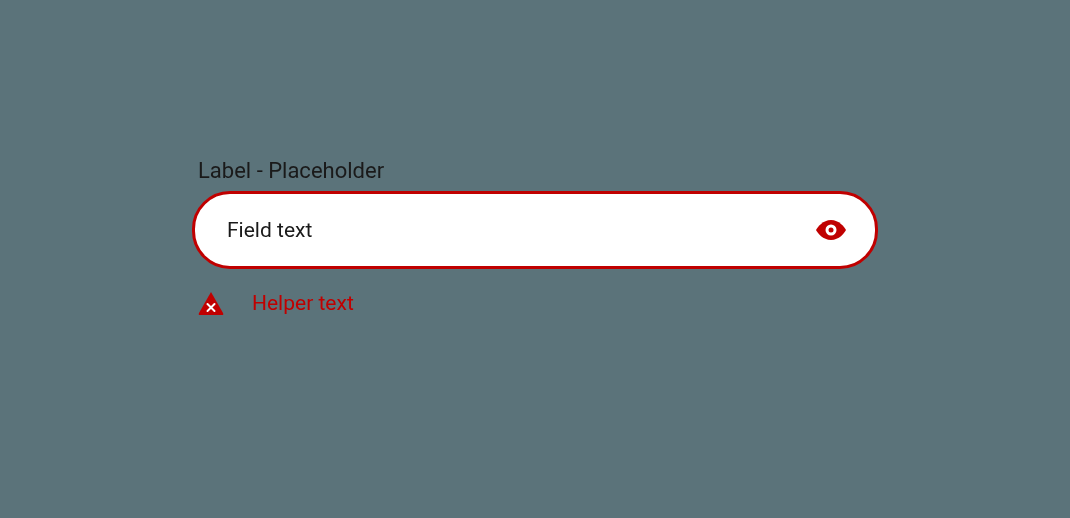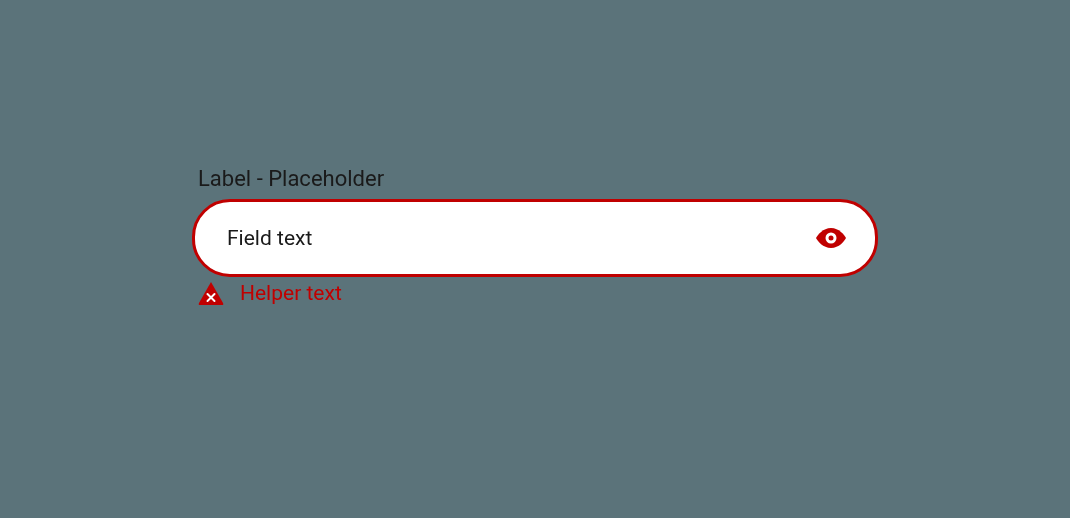--- a/index.html
+++ b/index.html
@@ -10,21 +10,21 @@
     body {
       width: 1070px;
       height: 518px;
       background: #5b737a;
       font-family: -apple-system, BlinkMacSystemFont, "Segoe UI", Roboto, Arial, sans-serif;
       position: relative;
     }
     .field-container {
       position: absolute;
       left: 192px;
-      top: 166px;
+      top: 158px;
       width: 686px;
     }
     .field-label {
       font-size: 22px;
       color: #1a1a1a;
       margin-bottom: 8px;
       margin-left: 6px;
       font-weight: 400;
     }
     .input-wrapper {
@@ -59,23 +59,23 @@
       padding: 0;
       width: 32px;
       height: 32px;
       display: flex;
       align-items: center;
       justify-content: center;
     }
     .helper-row {
       display: flex;
       align-items: center;
-      margin-top: 4px;
+      margin-top: 22px;
       margin-left: 6px;
-      gap: 16px;
+      gap: 28px;
     }
     .helper-text {
       font-size: 21px;
       color: #c00000;
       font-weight: 400;
     }
   </style>
 </head>
 <body>
 

